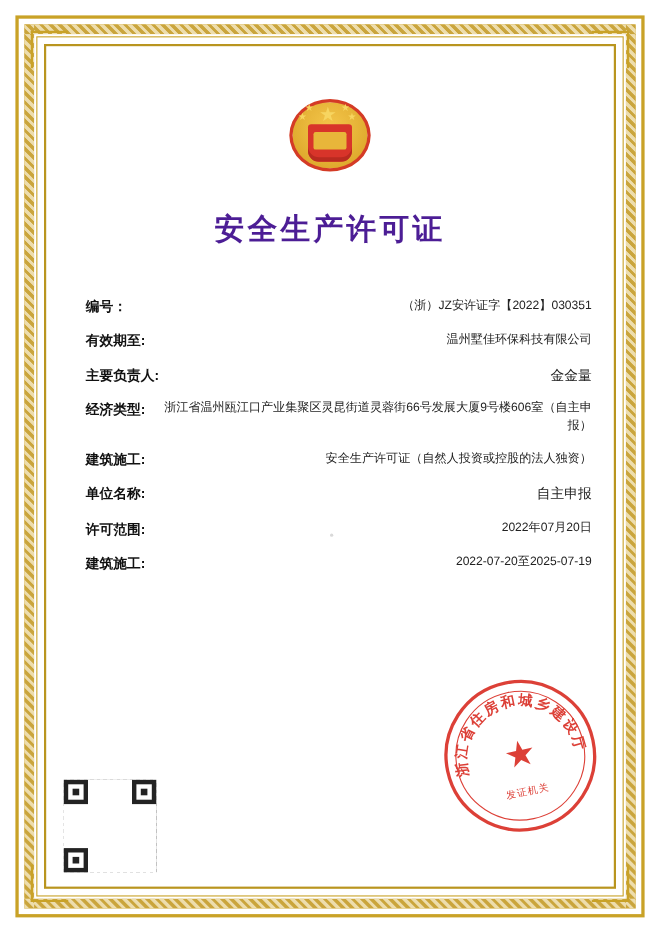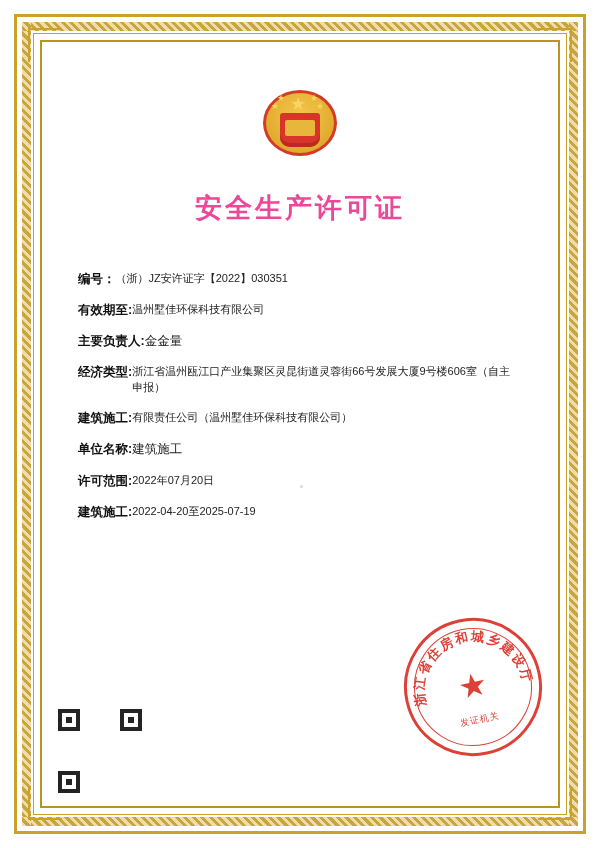--- a/index.html
+++ b/index.html
@@ -154,26 +154,27 @@
   .emblem .s2 { left: 14px; top: 20px; }
   .emblem .s3 { left: 53px; top: 12px; }
   .emblem .s4 { left: 59px; top: 20px; }
 
   .doc-title {
     margin-top: 22px;
     text-align: center;
     font-size: 27px;
     letter-spacing: 3px;
     font-weight: bold;
-    color: #ec4899;
+    color: #4c1d95;
     font-family: "Liberation Serif", "DejaVu Serif", serif;
   }
 
   .fields {
-    margin: 44px 32px 0 28px;
+    margin: 44px 12px 0 28px;
+    text-align: right;
   }
   .field-row {
     display: flex;
     align-items: flex-start;
     margin-bottom: 13px;
     line-height: 1.45;
   }
   .field-label {
     flex: 0 0 auto;
     font-size: 12.5px;
@@ -346,36 +347,36 @@
         <div class="field-value big">金金量</div>
       </div>
 
       <div class="field-row">
         <div class="field-label">经济类型:</div>
         <div class="field-value mid">浙江省温州瓯江口产业集聚区灵昆街道灵蓉街66号发展大厦9号楼606室（自主申报）</div>
       </div>
 
       <div class="field-row">
         <div class="field-label">建筑施工:</div>
-        <div class="field-value mid">有限责任公司（温州墅佳环保科技有限公司）</div>
+        <div class="field-value mid">安全生产许可证（自然人投资或控股的法人独资）</div>
       </div>
 
       <div class="field-row">
         <div class="field-label">单位名称:</div>
-        <div class="field-value big">建筑施工</div>
+        <div class="field-value big">自主申报</div>
       </div>
 
       <div class="field-row">
         <div class="field-label">许可范围:</div>
         <div class="field-value mid">2022年07月20日</div>
       </div>
 
       <div class="field-row">
         <div class="field-label">建筑施工:</div>
-        <div class="field-value mid">2022-04-20至2025-07-19</div>
+        <div class="field-value mid">2022-07-20至2025-07-19</div>
       </div>
 
     </div>
 
     <div class="watermark-dot"></div>
   </div>
 
   <div class="seal">
     <div class="ring"></div>
     <svg class="arc" viewBox="0 0 132 132">

